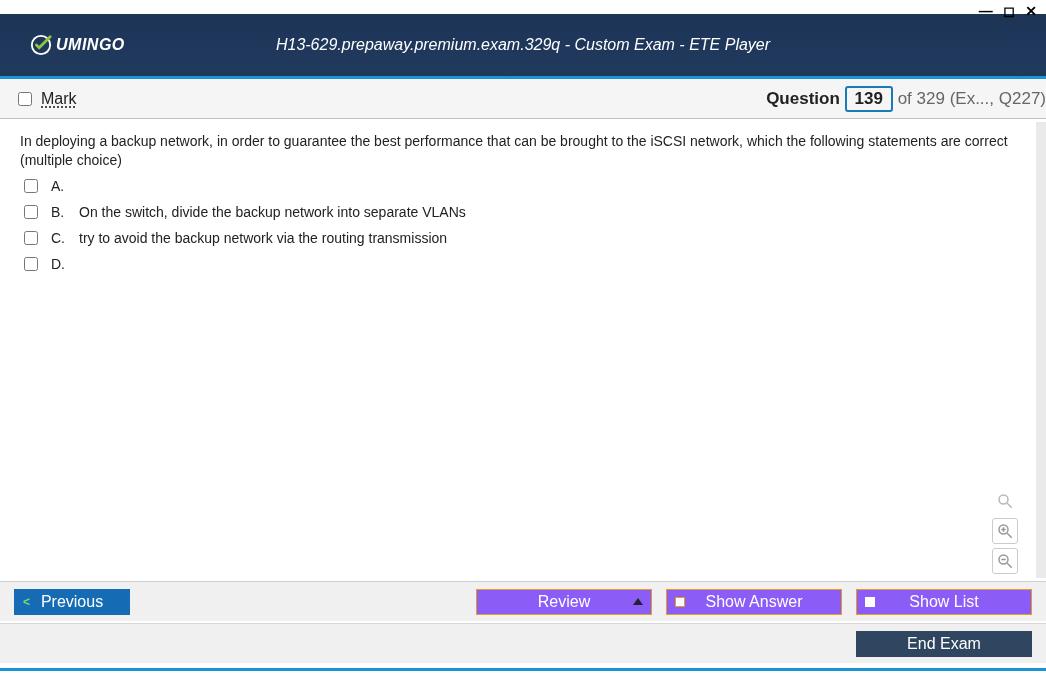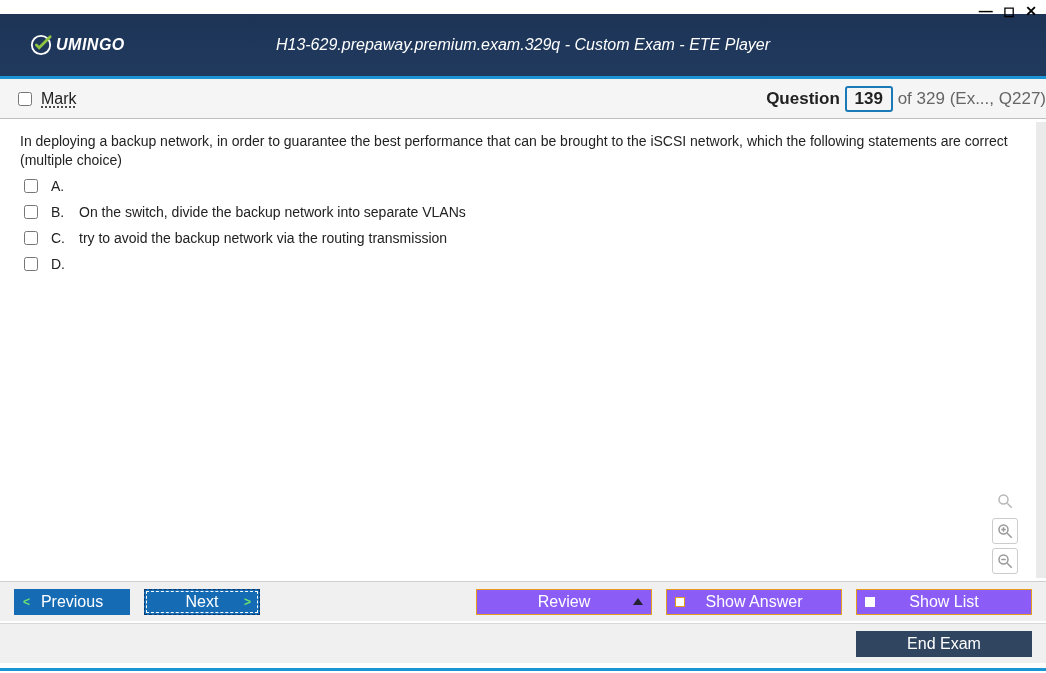--- a/index.html
+++ b/index.html
@@ -135,24 +135,20 @@
           </svg>
       </div>
     </div>
   </div>
 
   <div class="nav1">
     <div class="btn-blue">
       <span class="caret-l">&lt;</span>
       <span>Previous</span>
     </div>
-    <div class="btn-blue focus">
-      <span>Next</span>
-      <span class="caret-r">&gt;</span>
-    </div>
     <div class="spacer"></div>
     <div class="btn-orange review">
       <span>Review</span>
       <span class="tri"></span>
     </div>
     <div class="btn-orange show">
       <span class="sq"></span>
       <span>Show Answer</span>
     </div>
     <div class="btn-orange list">

